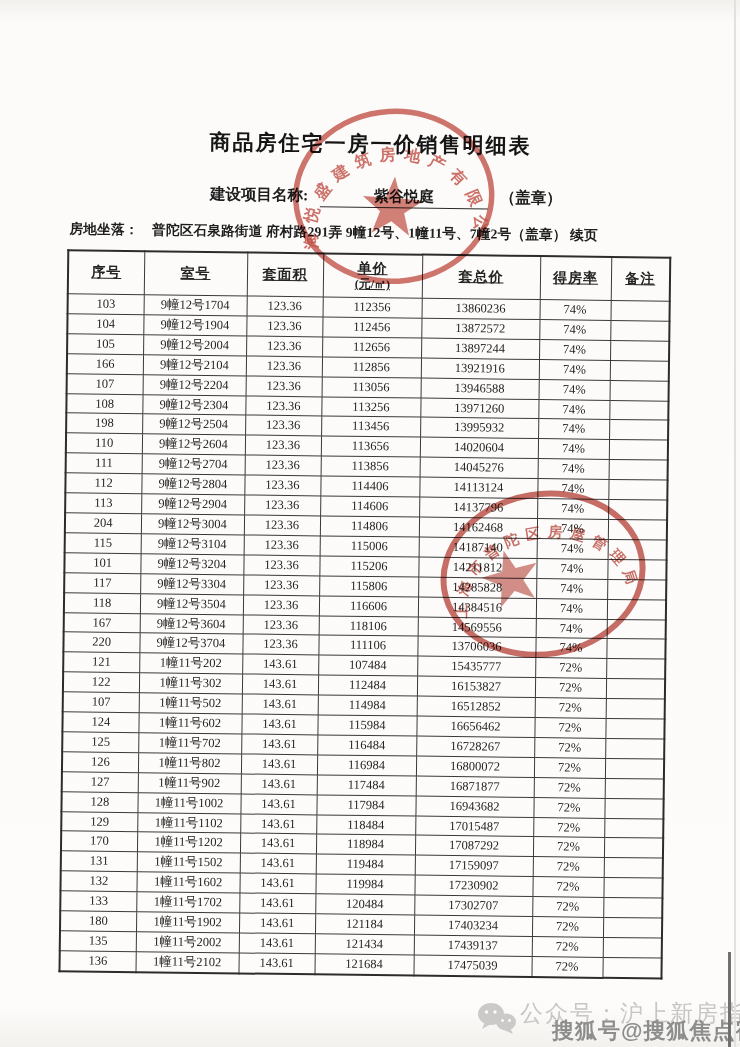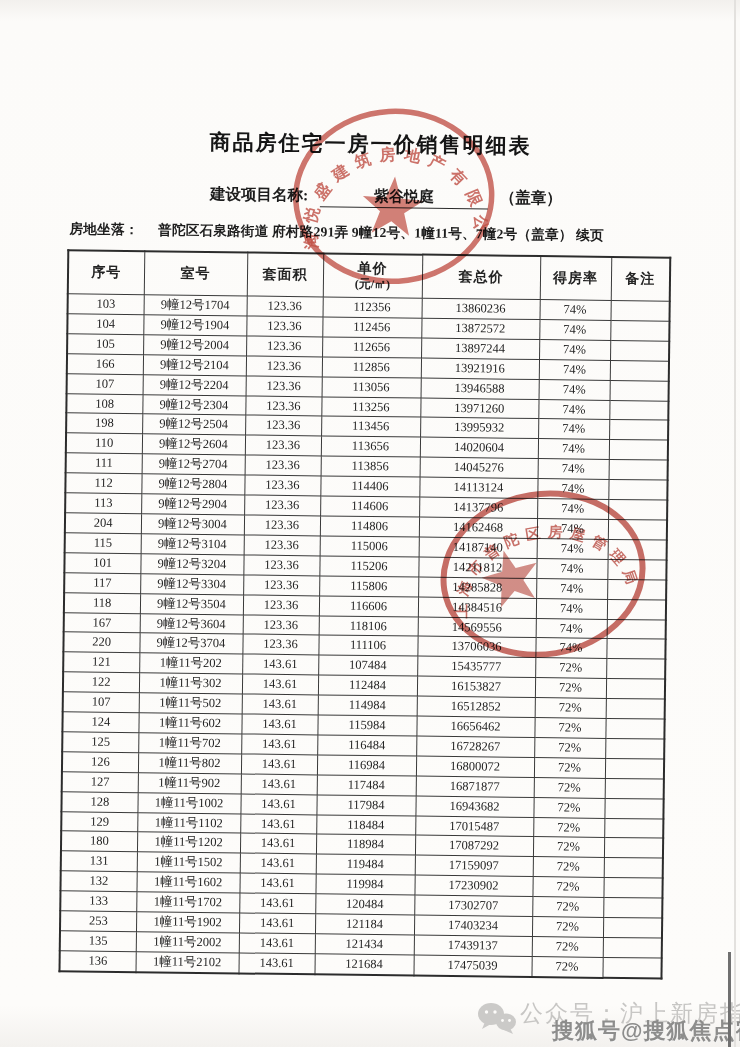--- a/index.html
+++ b/index.html
@@ -16,33 +16,33 @@
     position:absolute;top:130px;left:0;width:732px;text-align:center;
     font-size:21px;font-weight:bold;letter-spacing:2px;color:#151515;
   }
   .project-line{position:absolute;top:186px;left:206px;font-size:15.5px;font-weight:bold;white-space:nowrap;}
   .project-underline{
     display:inline-block;width:168px;text-align:center;
     border-bottom:1.6px solid #2a2a2a;margin:0 8px;padding-bottom:1px;
     font-weight:bold;font-size:15px;
   }
   .location-line{position:absolute;top:224px;left:66px;font-size:13.6px;font-weight:bold;white-space:nowrap;letter-spacing:0.2px;}
-  .location-line .loc-label{margin-right:16px;}
+  .location-line .loc-label{margin-right:10px;}
 
   table.price-table{
     position:absolute;top:253px;left:64px;width:602px;
     border-collapse:collapse;table-layout:fixed;
     font-size:12.5px;color:#242424;
   }
   table.price-table th,table.price-table td{
     border:1.4px solid #3a3a3a;text-align:center;vertical-align:middle;
     padding:0;overflow:hidden;white-space:nowrap;
   }
   table.price-table{border:2px solid #2c2c2c;}
-  table.price-table th{height:42px;font-size:14px;font-weight:600;letter-spacing:1px;}
+  table.price-table th{height:42px;font-size:14px;font-weight:600;letter-spacing:1px;text-decoration:underline;}
   table.price-table td{height:18.9px;line-height:18.9px;}
   .unit-sub{display:block;font-size:12px;font-weight:600;letter-spacing:0;line-height:14px;}
   .th-main{display:block;line-height:16px;}
 
   .stamp{position:absolute;mix-blend-mode:multiply;opacity:0.92;pointer-events:none;}
   .stamp-1{left:280px;top:100px;transform:rotate(-4deg);}
   .stamp-2{left:434px;top:484px;transform:rotate(-10deg);}
 
   .watermark-row{position:absolute;left:0;top:996px;width:740px;height:51px;}
   .wechat-icon{position:absolute;left:477px;top:6px;}
@@ -341,21 +341,21 @@
           <tr>
             <td>129</td>
             <td>1幢11号1102</td>
             <td>143.61</td>
             <td>118484</td>
             <td>17015487</td>
             <td>72%</td>
             <td></td>
           </tr>
           <tr>
-            <td>180</td>
+            <td>170</td>
             <td>1幢11号1202</td>
             <td>143.61</td>
             <td>118984</td>
             <td>17087292</td>
             <td>72%</td>
             <td></td>
           </tr>
           <tr>
             <td>131</td>
             <td>1幢11号1502</td>
@@ -377,21 +377,21 @@
           <tr>
             <td>133</td>
             <td>1幢11号1702</td>
             <td>143.61</td>
             <td>120484</td>
             <td>17302707</td>
             <td>72%</td>
             <td></td>
           </tr>
           <tr>
-            <td>253</td>
+            <td>180</td>
             <td>1幢11号1902</td>
             <td>143.61</td>
             <td>121184</td>
             <td>17403234</td>
             <td>72%</td>
             <td></td>
           </tr>
           <tr>
             <td>135</td>
             <td>1幢11号2002</td>

